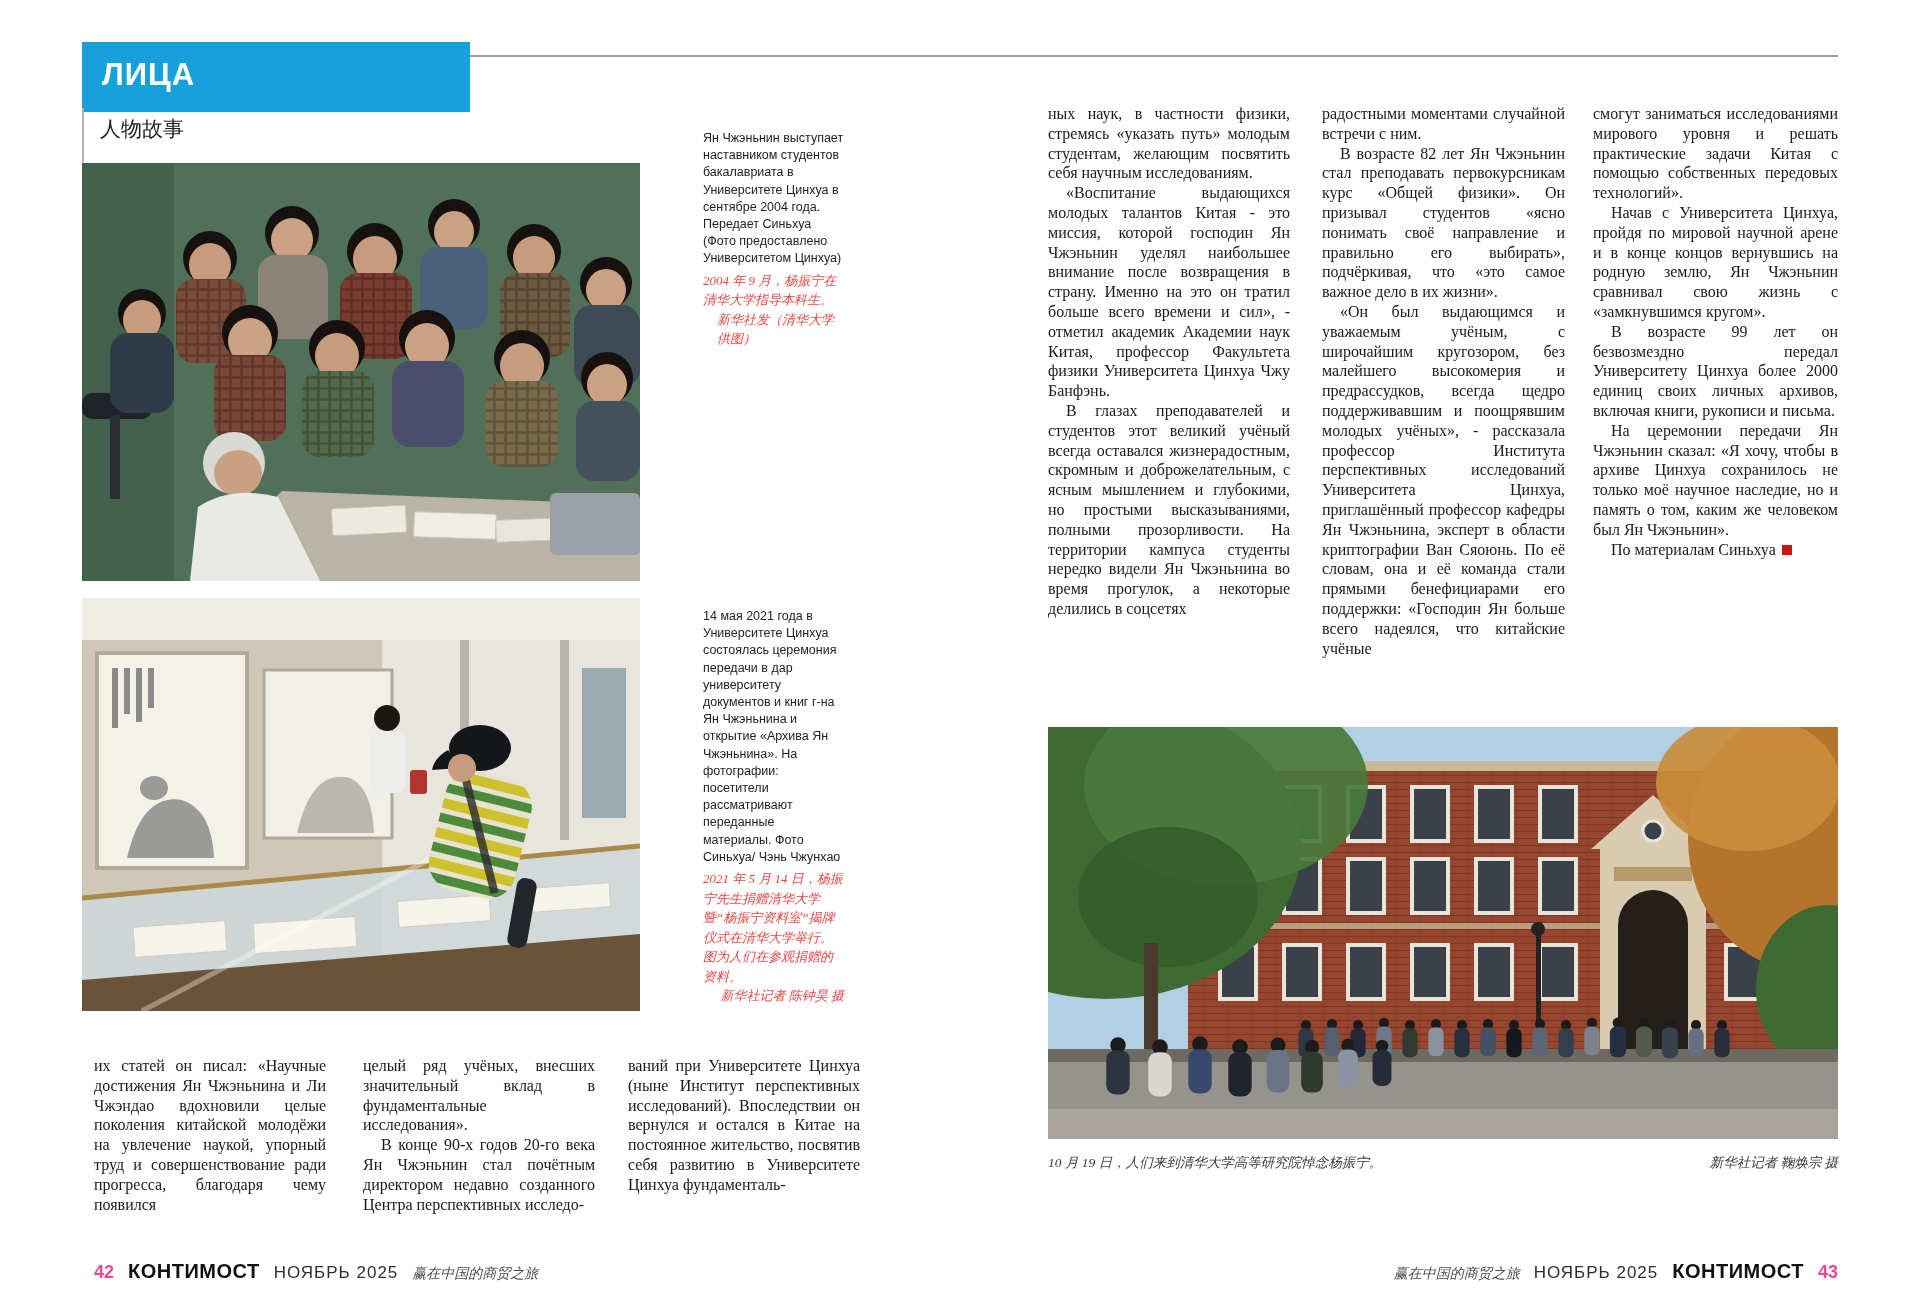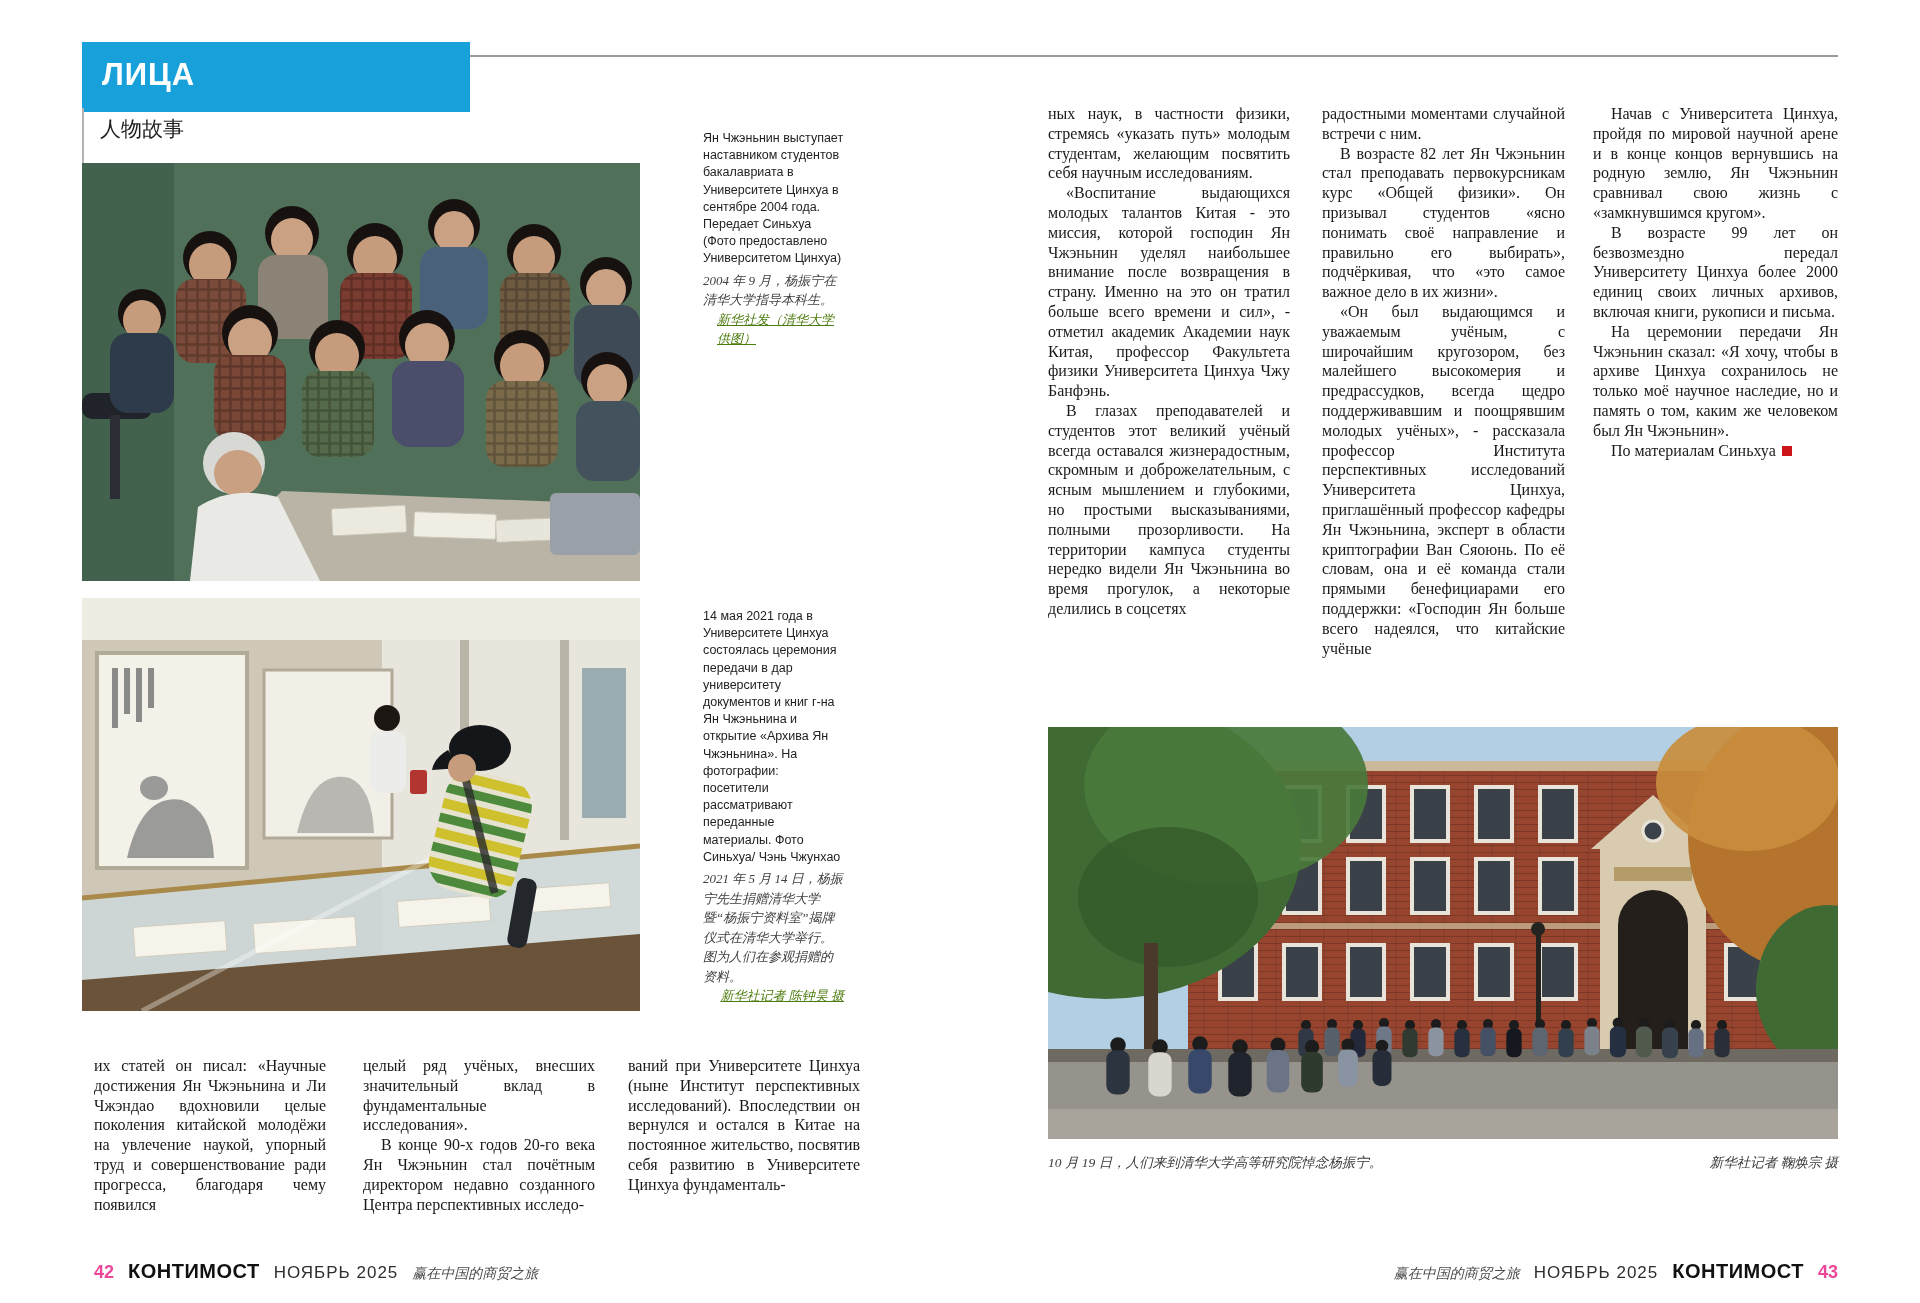--- a/index.html
+++ b/index.html
@@ -18,22 +18,22 @@
   .top-rule{left:470px;top:55px;width:1368px;height:0;border-top:2px solid #9b9b9b;}
   .sub-vline{left:82px;top:108px;width:2px;height:58px;background:#b3b3b3;}
   .section-zh{left:100px;top:114px;font:21px/30px "Liberation Sans",sans-serif;color:#1e1e1e;}
 
   
   .photo{display:block;}
   .photo svg{display:block;}
 
   
   .cap{font:12.5px/17.2px "Liberation Sans",sans-serif;color:#222;}
-  .capzh{font:13px/19.5px "Liberation Serif",serif;font-style:italic;color:#404040;margin-top:3px;}
-  .capzh-credit{font:13px/19.5px "Liberation Serif",serif;font-style:italic;color:#4d7c0f;padding-left:14px;text-decoration:underline;}
+  .capzh{font:13px/19.5px "Liberation Serif",serif;font-style:italic;color:#ef4444;margin-top:3px;}
+  .capzh-credit{font:13px/19.5px "Liberation Serif",serif;font-style:italic;color:#ef4444;padding-left:14px;}
 
   
   .col p{margin:0;font:16px/19.8px "Liberation Serif",serif;color:#191919;text-align:justify;}
   .col p.ind{text-indent:18px;}
   .endmark{display:inline-block;width:10px;height:10px;background:var(--end-mark);margin-left:6px;}
 
   
   .bigcap{font:13.5px/19.5px "Liberation Sans",sans-serif;color:#1d1d1d;}
   .bigcap-zh{display:flex;justify-content:space-between;font:13.5px/22px "Liberation Serif",serif;
     font-style:italic;color:#3a3a3a;margin-top:2px;}
@@ -204,20 +204,21 @@
   <p>ных наук, в частности физики, стремясь «указать путь» молодым студентам, желающим посвятить себя научным исследованиям.</p>
   <p class="ind">«Воспитание выдающихся молодых талантов Китая - это миссия, которой господин Ян Чжэньнин уделял наибольшее внимание после возвращения в страну. Именно на это он тратил больше всего времени и сил», - отметил академик Академии наук Китая, профессор Факультета физики Университета Цинхуа Чжу Банфэнь.</p>
   <p class="ind">В глазах преподавателей и студентов этот великий учёный всегда оставался жизнерадостным, скромным и доброжелательным, с ясным мышлением и глубокими, но простыми высказываниями, полными прозорливости. На территории кампуса студенты нередко видели Ян Чжэньнина во время прогулок, а некоторые делились в соцсетях</p>
 </div>
 <div class="abs col" style="left:1322px;top:104px;width:243px;">
   <p>радостными моментами случайной встречи с ним.</p>
   <p class="ind">В возрасте 82 лет Ян Чжэньнин стал преподавать первокурсникам курс «Общей физики». Он призывал студентов «ясно понимать своё направление и правильно его выбирать», подчёркивая, что «это самое важное дело в их жизни».</p>
   <p class="ind">«Он был выдающимся и уважаемым учёным, с широчайшим кругозором, без малейшего высокомерия и предрассудков, всегда щедро поддерживавшим и поощрявшим молодых учёных», - рассказала профессор Института перспективных исследований Университета Цинхуа, приглашённый профессор кафедры Ян Чжэньнина, эксперт в области криптографии Ван Сяоюнь. По её словам, она и её команда стали прямыми бенефициарами его поддержки: «Господин Ян больше всего надеялся, что китайские учёные</p>
 </div>
 <div class="abs col" style="left:1593px;top:104px;width:245px;">
+  <p>смогут заниматься исследованиями мирового уровня и решать практические задачи Китая с помощью собственных передовых технологий».</p>
   <p class="ind">Начав с Университета Цинхуа, пройдя по мировой научной арене и в конце концов вернувшись на родную землю, Ян Чжэньнин сравнивал свою жизнь с «замкнувшимся кругом».</p>
   <p class="ind">В возрасте 99 лет он безвозмездно передал Университету Цинхуа более 2000 единиц своих личных архивов, включая книги, рукописи и письма.</p>
   <p class="ind">На церемонии передачи Ян Чжэньнин сказал: «Я хочу, чтобы в архиве Цинхуа сохранилось не только моё научное наследие, но и память о том, каким же человеком был Ян Чжэньнин».</p>
   <p class="ind">
     <span>По материалам Синьхуа</span><span class="endmark"></span>
   </p>
 </div>
 
 <div class="abs photo" style="left:1048px;top:727px;width:790px;height:412px;">
   <svg width="790" height="412" viewBox="0 0 790 412">

